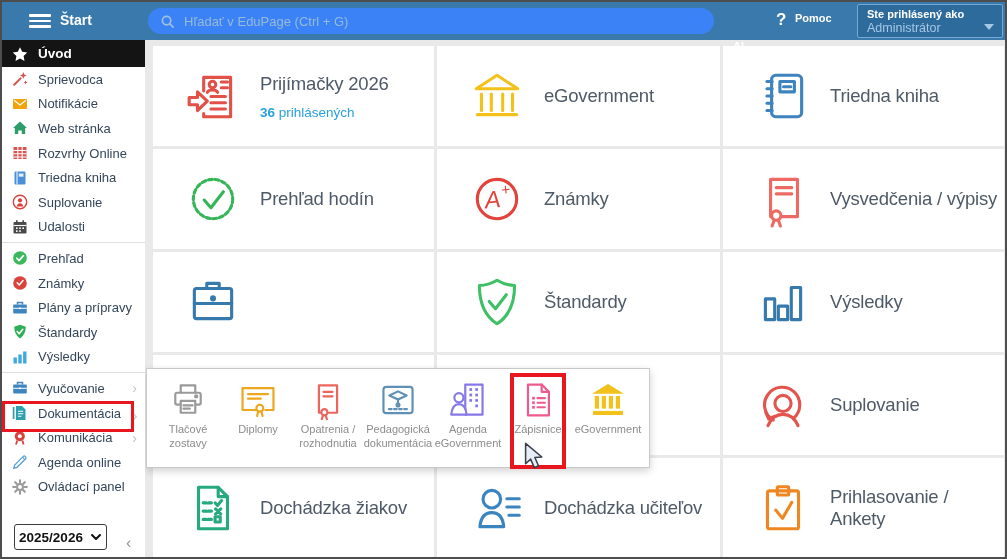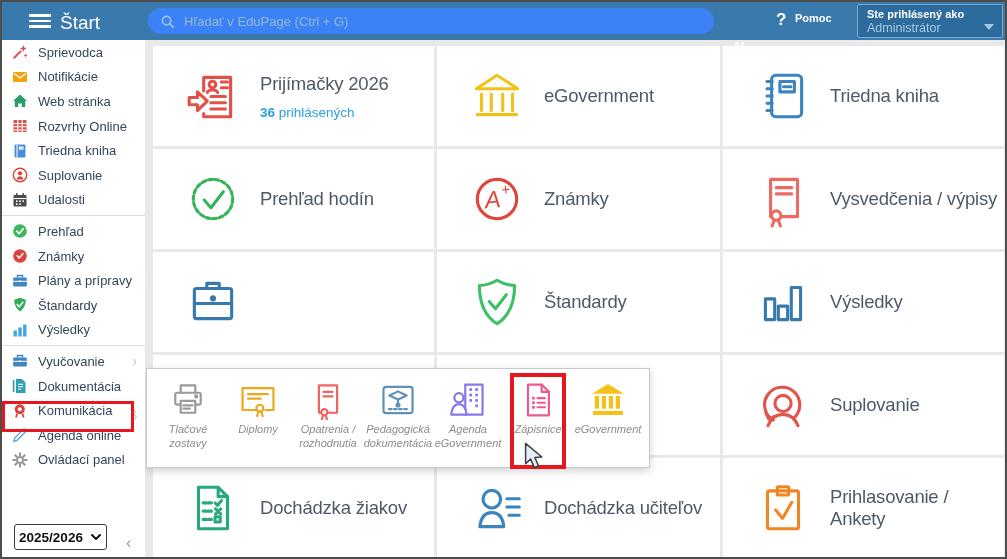--- a/index.html
+++ b/index.html
@@ -6,21 +6,21 @@
   html,body { background:#fff; }
   body { font-family: "Liberation Sans", sans-serif; }
   .window {
     position: relative; width: 1007px; height: 559px;
     border: 2px solid #4d4d4d; background:#e9e9e9; overflow: hidden;
   }
   
   .topbar { position:absolute; left:0; top:0; width:1003px; height:38px; background:#3a79ab; z-index:10; }
   .hamburger { position:absolute; left:27px; top:12px; width:22px; height:14px; display:flex; flex-direction:column; justify-content:space-between; cursor:pointer; }
   .hamburger span{ display:block; height:2.6px; background:#fff; border-radius:1px; }
-  .start-label { position:absolute; left:58px; top:10px; color:#fff; font-size:19px; font-weight:normal; }
+  .start-label { position:absolute; left:58px; top:10px; color:#fff; font-size:14px; font-weight:bold; }
   .searchbox { position:absolute; left:146px; top:6px; width:566px; height:26px; background:#3b82f6; border-radius:13px; display:flex; align-items:center; padding:0 12px; }
   .searchbox .mag { width:15px; height:15px; color:#9cc0de; margin-right:9px; flex:none; }
   .searchbox input { background:transparent; border:none; outline:none; color:#dceaf5; font-size:13px; width:100%; font-family:"Liberation Sans",sans-serif; }
   .searchbox input::placeholder { color:#96bad8; opacity:1; }
   .ai-btn { position:absolute; left:731px; top:10px; color:#fff; font-weight:bold; font-size:11px; cursor:pointer;margin-top:28px; }
   .help-q { position:absolute; left:774px; top:8px; color:#fff; font-weight:bold; font-size:17px; cursor:pointer; }
   .help-label { position:absolute; left:793px; top:10px; color:#fff; font-weight:bold; font-size:11px; cursor:pointer; }
   .account { position:absolute; left:855px; top:2px; width:146px; height:34px; background:#2e6b9d; border:1px solid #76a9d4; border-radius:2px; padding:3px 9px; cursor:pointer; }
   .account .l1 { color:#fff; font-size:11px; font-weight:bold; }
   .account .l2 { color:#a5c8e4; font-size:12.5px; margin-top:1px; }
@@ -43,21 +43,21 @@
   .tile { background:#fff; display:flex; align-items:center; padding-left:31px; cursor:pointer; overflow:hidden; }
   .tile-ico { width:58px; height:58px; flex:none; }
   .tile-ico svg { width:58px; height:58px; }
   .tile-text { margin-left:18px; }
   .tile-label { font-size:18.5px; color:#4e5a67; letter-spacing:-0.2px; }
   .tile-sub { font-size:13.5px; margin-top:10px; color:#2aa0dc; }
   .tile-sub b { font-weight:bold; }
   .tile.empty { cursor:default; }
   
   .popup { position:absolute; left:1px; top:328px; width:504px; height:100px; background:#fff; border:1px solid #c9c9c9; box-shadow:0 3px 8px rgba(0,0,0,.18); z-index:20; display:flex; padding:0 6px; }
-  .popup-item { width:70px; flex:none; display:flex; flex-direction:column; align-items:center; padding-top:11px; cursor:pointer;font-style:italic; }
+  .popup-item { width:70px; flex:none; display:flex; flex-direction:column; align-items:center; padding-top:11px; cursor:pointer; }
   .popup-ico { width:40px; height:40px; }
   .popup-ico svg { width:40px; height:40px; }
   .popup-label { margin-top:3px; font-size:11px; color:#8c8c8c; text-align:center; line-height:1.25; }
   
   .annot { position:absolute; z-index:40; pointer-events:none; }
   .annot-box { position:absolute; border-style:solid; }
   .submenu-arrow { position:absolute; left:130px; top:404px; color:#c9c9c9; font-size:17px; z-index:9; pointer-events:none; }
   .cursor { position:absolute; left:522px; top:440px; z-index:45; pointer-events:none; }
 </style>
 </head>
@@ -84,20 +84,28 @@
     <div class="help-label">Pomoc</div>
     <div class="account">
       <div class="l1">Ste prihlásený ako</div>
       <div class="l2">Administrátor</div>
       <div class="caret"></div>
     </div>
   </header>
 
   <aside class="sidebar">
     <nav>
+        <div class="side-item active">
+          <span class="side-ico" style="color:#ffffff">
+            <svg viewBox="0 0 16 16">
+              <path fill="currentColor" d="M8 .8l2.2 4.5 5 .7-3.6 3.5.9 4.9L8 12.1l-4.5 2.3.9-4.9L.8 6l5-.7z"></path>
+            </svg>
+          </span>
+          <span class="side-label">Úvod</span>
+        </div>
         <div class="side-item">
           <span class="side-ico" style="color:#d9534f">
             <svg viewBox="0 0 16 16">
               <path d="M2.2 13.8L8.6 7.4" stroke="currentColor" stroke-width="2" stroke-linecap="round"></path>
               <path fill="currentColor" d="M11.3 1l1 2.4 2.4 1-2.4 1-1 2.4-1-2.4-2.4-1 2.4-1zM13.6 9.4l.6 1.4 1.4.6-1.4.6-.6 1.4-.6-1.4-1.4-.6 1.4-.6z"></path>
             </svg>
           </span>
           <span class="side-label">Sprievodca</span>
         </div>
         <div class="side-item">

